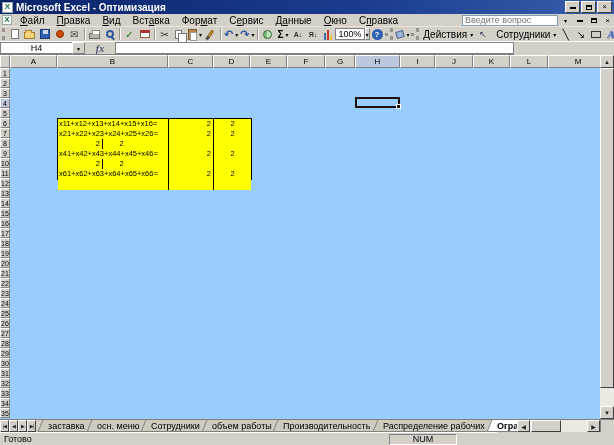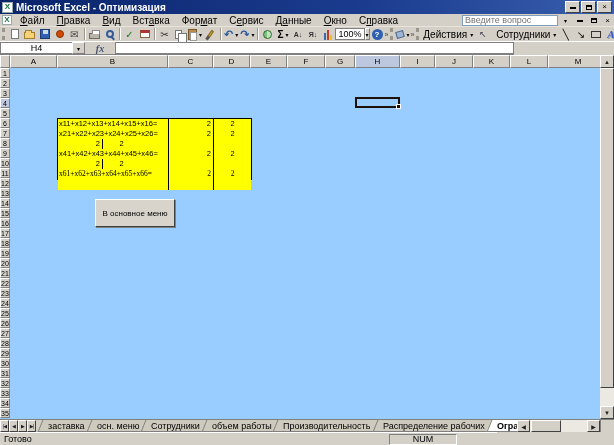--- a/index.html
+++ b/index.html
@@ -75,21 +75,21 @@
   .chd.sel{background:#bdc7de;}
   #rowheads{position:absolute;left:0;top:13px;width:10px;}
   .rhd{width:10px;height:10px;background:#d4d0c8;border-right:1px solid #808080;border-bottom:1px solid #808080;border-top:1px solid #fff;border-left:1px solid #fff;display:flex;align-items:center;justify-content:center;font-size:7px;}
   .rhd.sel{background:#bdc7de;}
   #canvas{position:absolute;left:10px;top:13px;width:590px;height:351px;background:#99ccff;}
 
   
   #ytable{position:absolute;left:47px;top:50px;border:1px solid #000;background:#ffff00;}
   .yrow{display:flex;height:10px;}
   .ycell{height:21px;border-right:1px solid #000;border-bottom:1px solid #000;font-size:7.5px;line-height:9px;overflow:hidden;white-space:nowrap;background:#ffff00;}
-  .yrow:last-child .ycell{border-bottom:none;font-family:Liberation Serif, serif;}
+  .yrow:last-child .ycell{border-bottom:none;}
   .yexp{width:111px;padding-left:1px;text-align:left;}
   .yval{width:45px;text-align:right;padding-right:2px;}
   .ylim{width:37px;text-align:center;border-right:none;}
 
   
   #selcell{position:absolute;left:345px;top:30px;width:45px;height:11px;border:2px solid #1c1008;background:transparent;}
   #selcell::after{content:"";position:absolute;right:-3px;bottom:-3px;width:3px;height:3px;background:#1c1008;border:1px solid #fff;}
 
   
   #mainmenubtn{position:absolute;left:95px;top:144px;width:80px;height:28px;background:#d8d4cc;border:1px solid;border-color:#fff #404040 #404040 #fff;box-shadow:1px 1px 0 #808080;display:flex;align-items:center;justify-content:center;font-size:8px;}
@@ -366,23 +366,20 @@
         <div class="ycell yval">2</div>
         <div class="ycell ylim">2</div>
       </div>
       <div class="yrow">
         <div class="ycell yexp">x61+x62+x63+x64+x65+x66=</div>
         <div class="ycell yval">2</div>
         <div class="ycell ylim">2</div>
       </div>
     </div>
   <div id="selcell" style="left: 355px; top: 42px; width: 45px; height: 11px;"></div>
-  <div id="mainmenubtn">
-      <span>В основное меню</span>
-    </div>
 </div>
 
 <div id="vscroll" class="abs">
   <div class="sbtn">▲</div>
   <div id="vthumb"></div>
   <div class="sbtn" id="vdown">▼</div>
 </div>
 
 <div id="tabrow" class="abs">
   <span class="navbtn">|◀</span>

